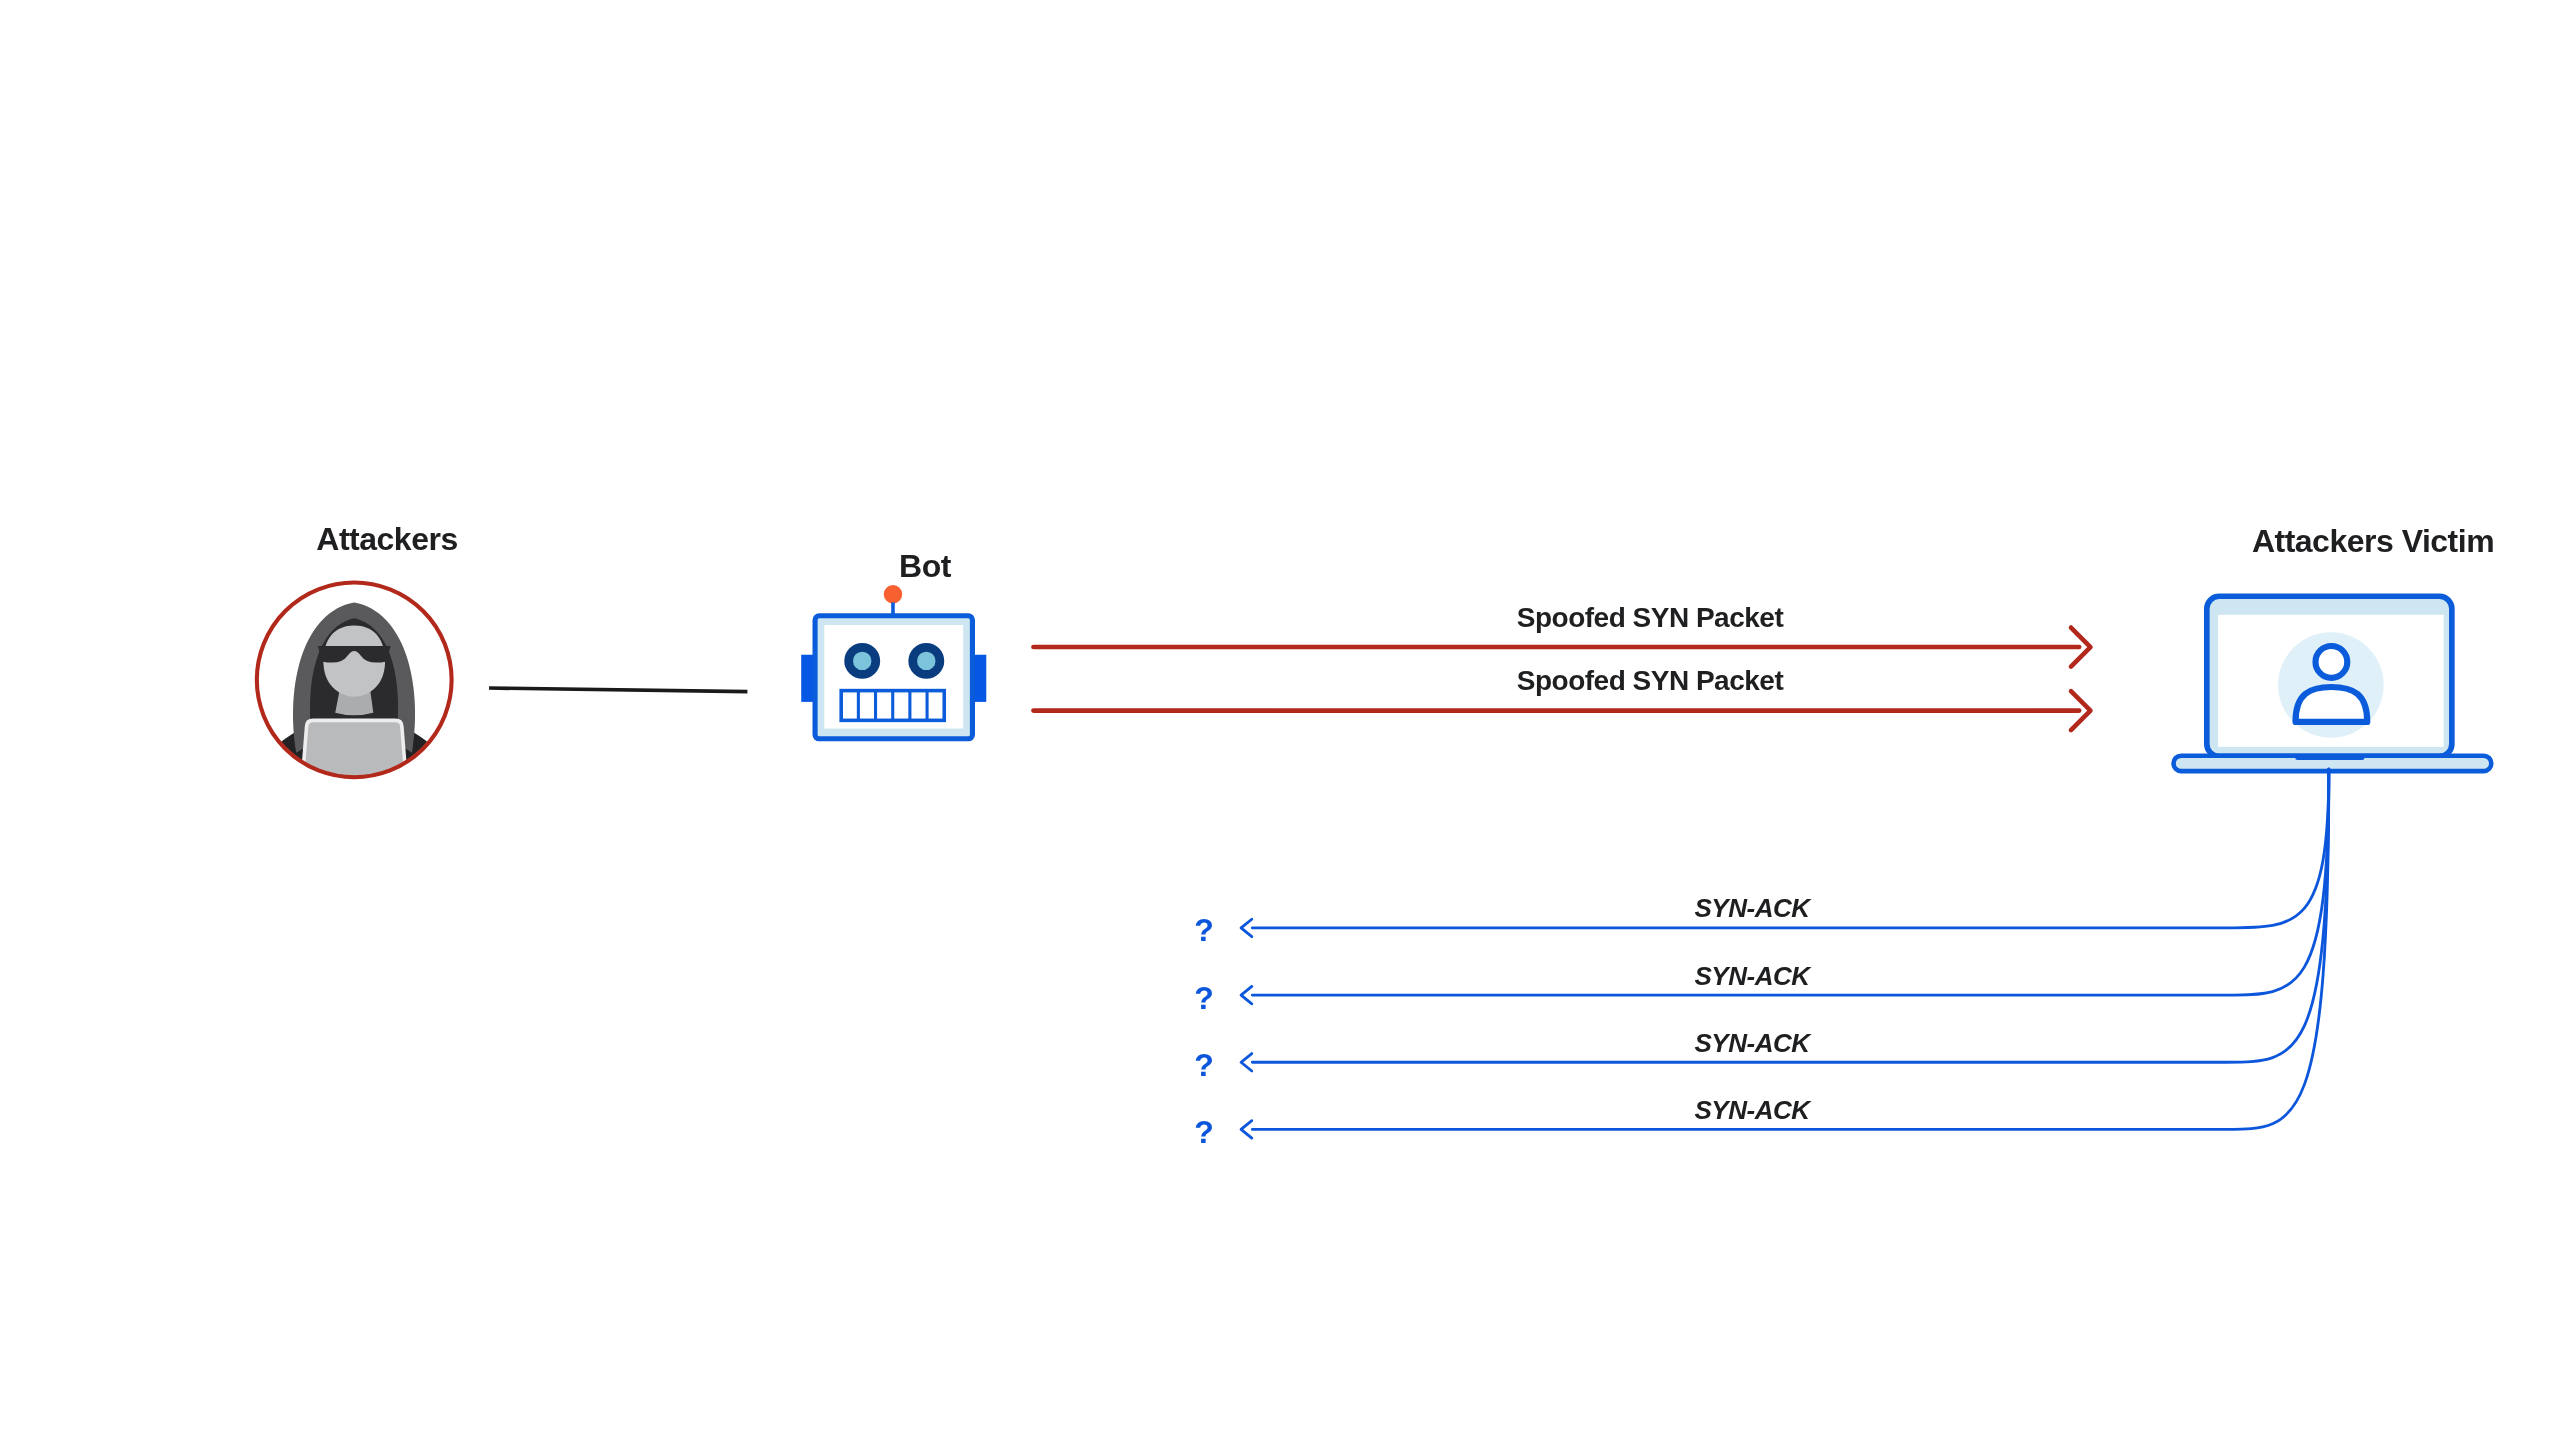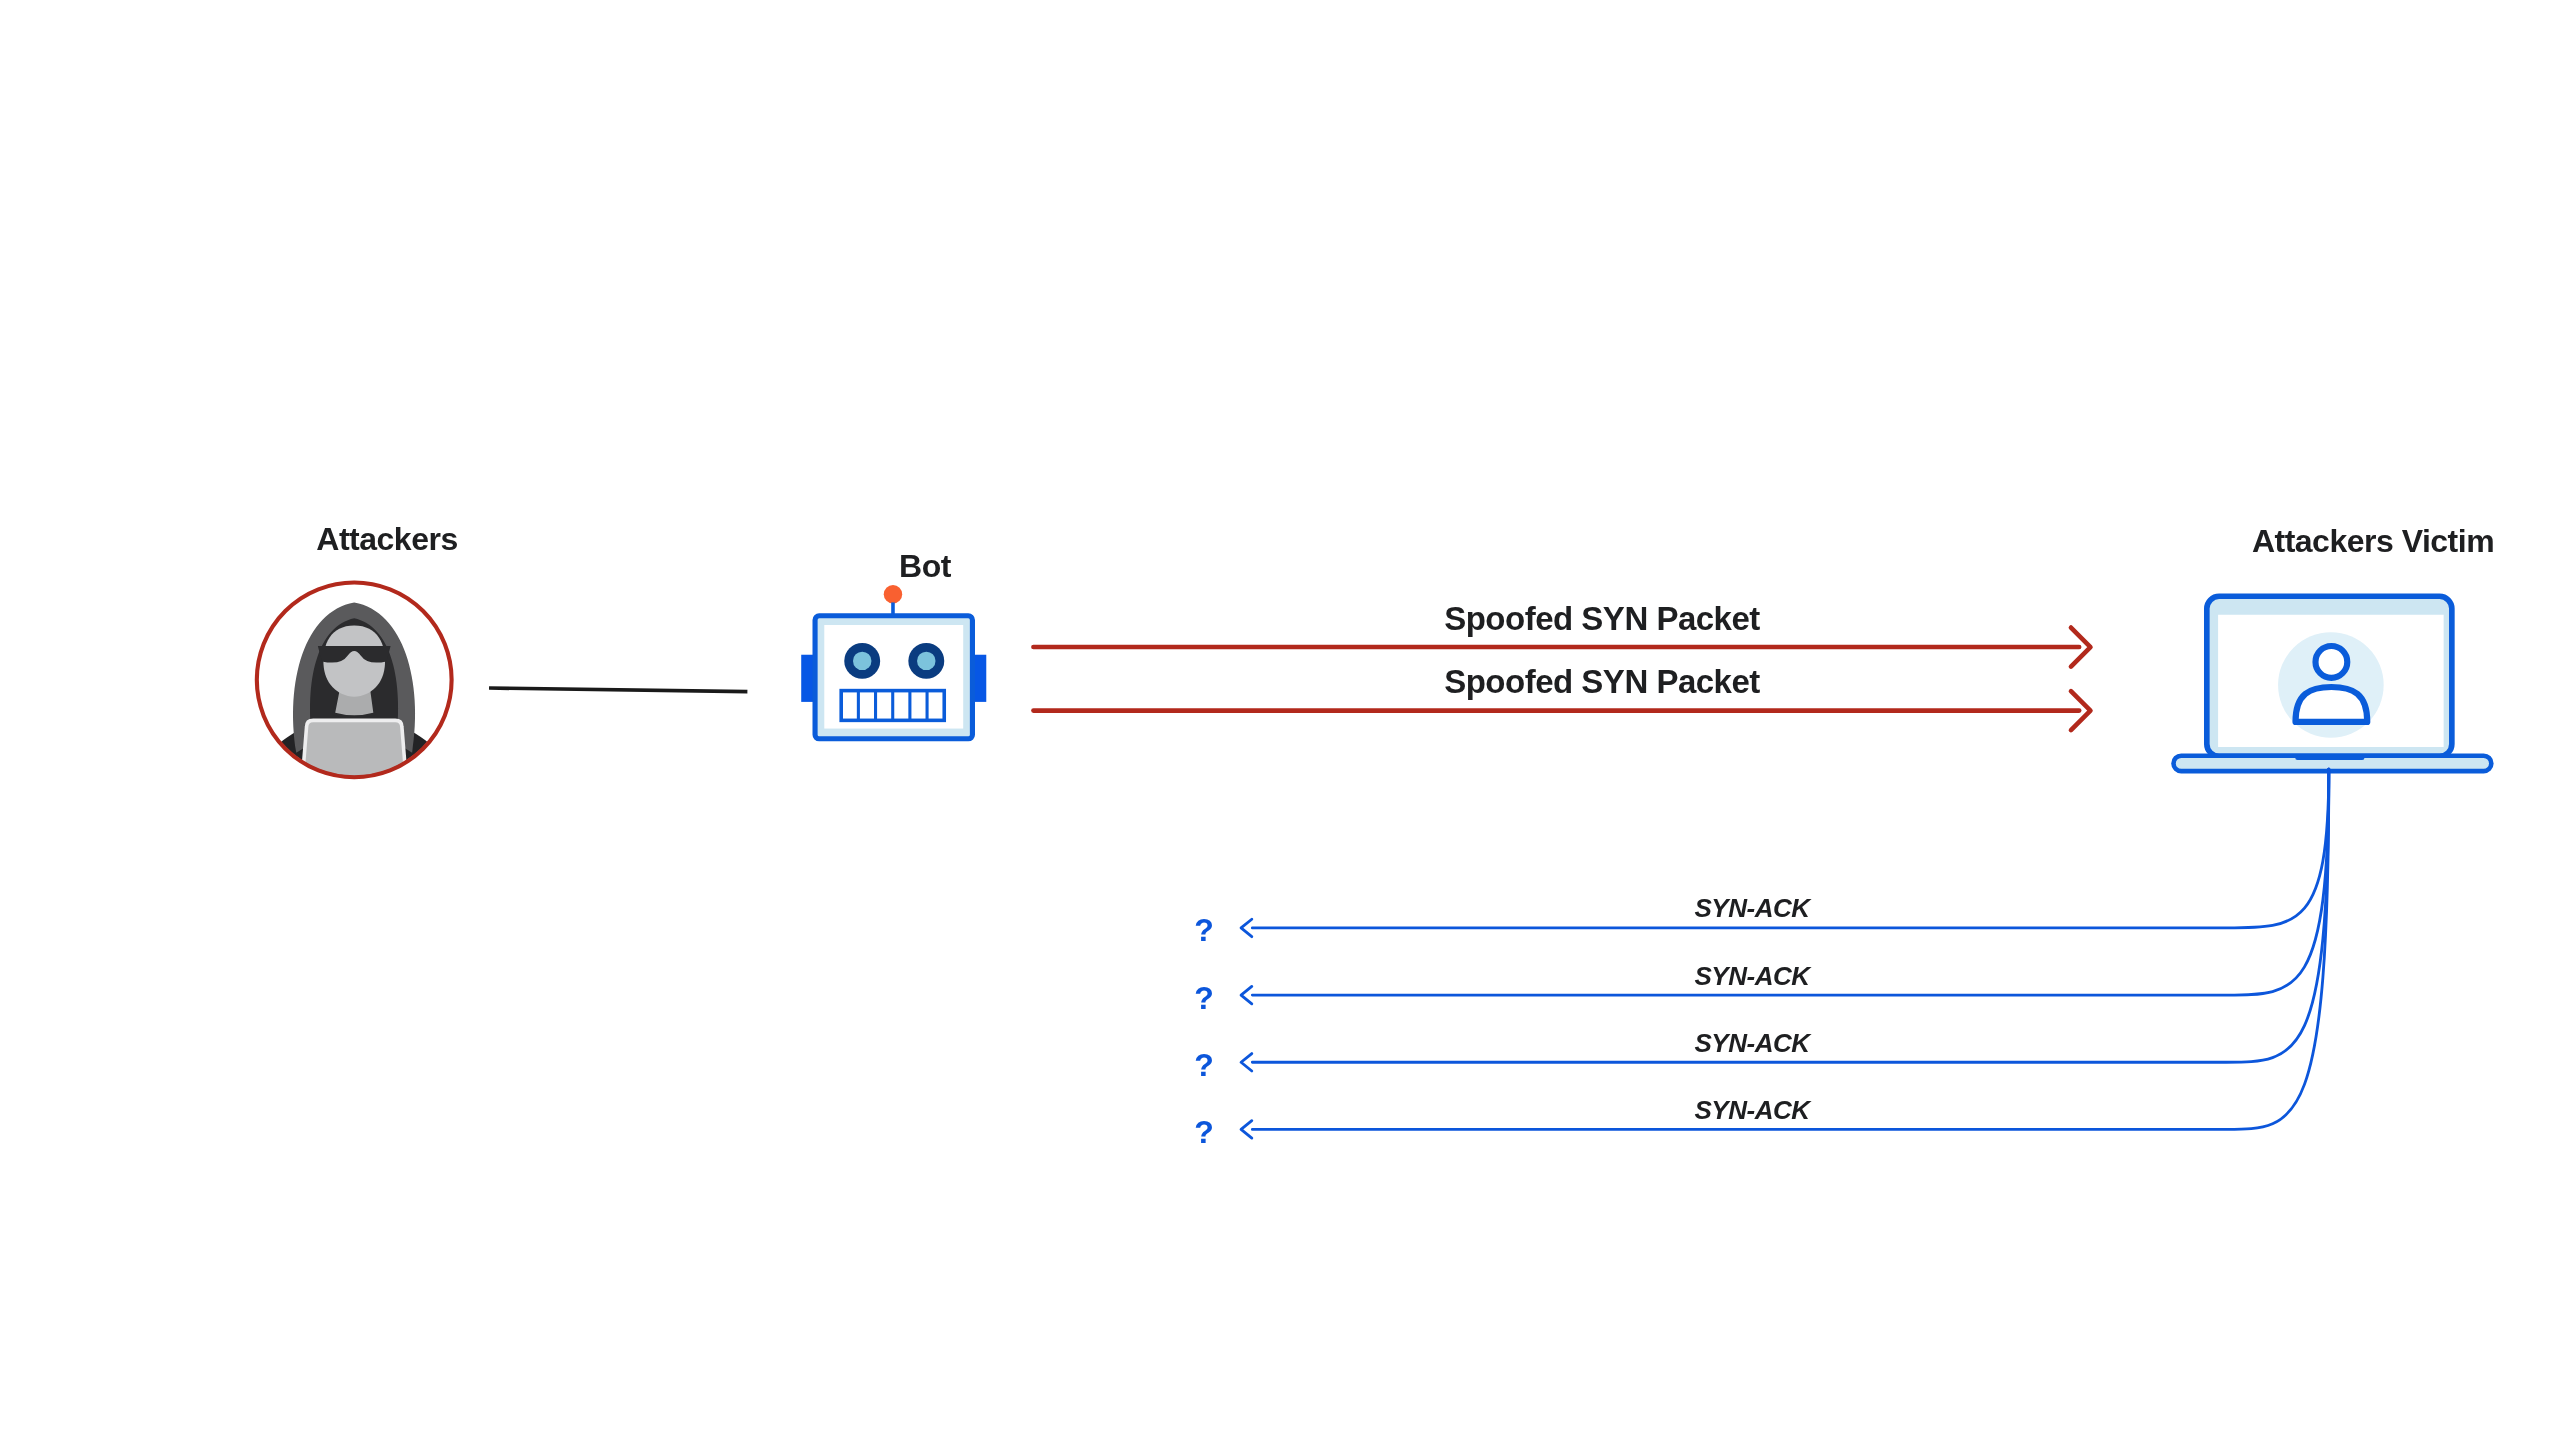--- a/index.html
+++ b/index.html
@@ -14,21 +14,21 @@
   .lbl{
     position:absolute;
     transform:translate(-50%,-50%);
     white-space:nowrap;
     font-weight:bold;
     color:#1e1f21;
     letter-spacing:-0.5px;
     line-height:1;
   }
   .t-title{font-size:32px;margin-left:33px;}
-  .t-syn{font-size:33px;}
+  .t-syn{font-size:28px;margin-left:48px;}
   .t-ack{font-size:26px;font-style:italic;}
   .t-q{font-size:32px;color:#0c56db;letter-spacing:0;}
 </style>
 </head>
 <body>
 
 <div class="canvas">
 
   <svg class="layer" viewBox="0 0 5667 2834" xmlns="http://www.w3.org/2000/svg">
     <defs>

